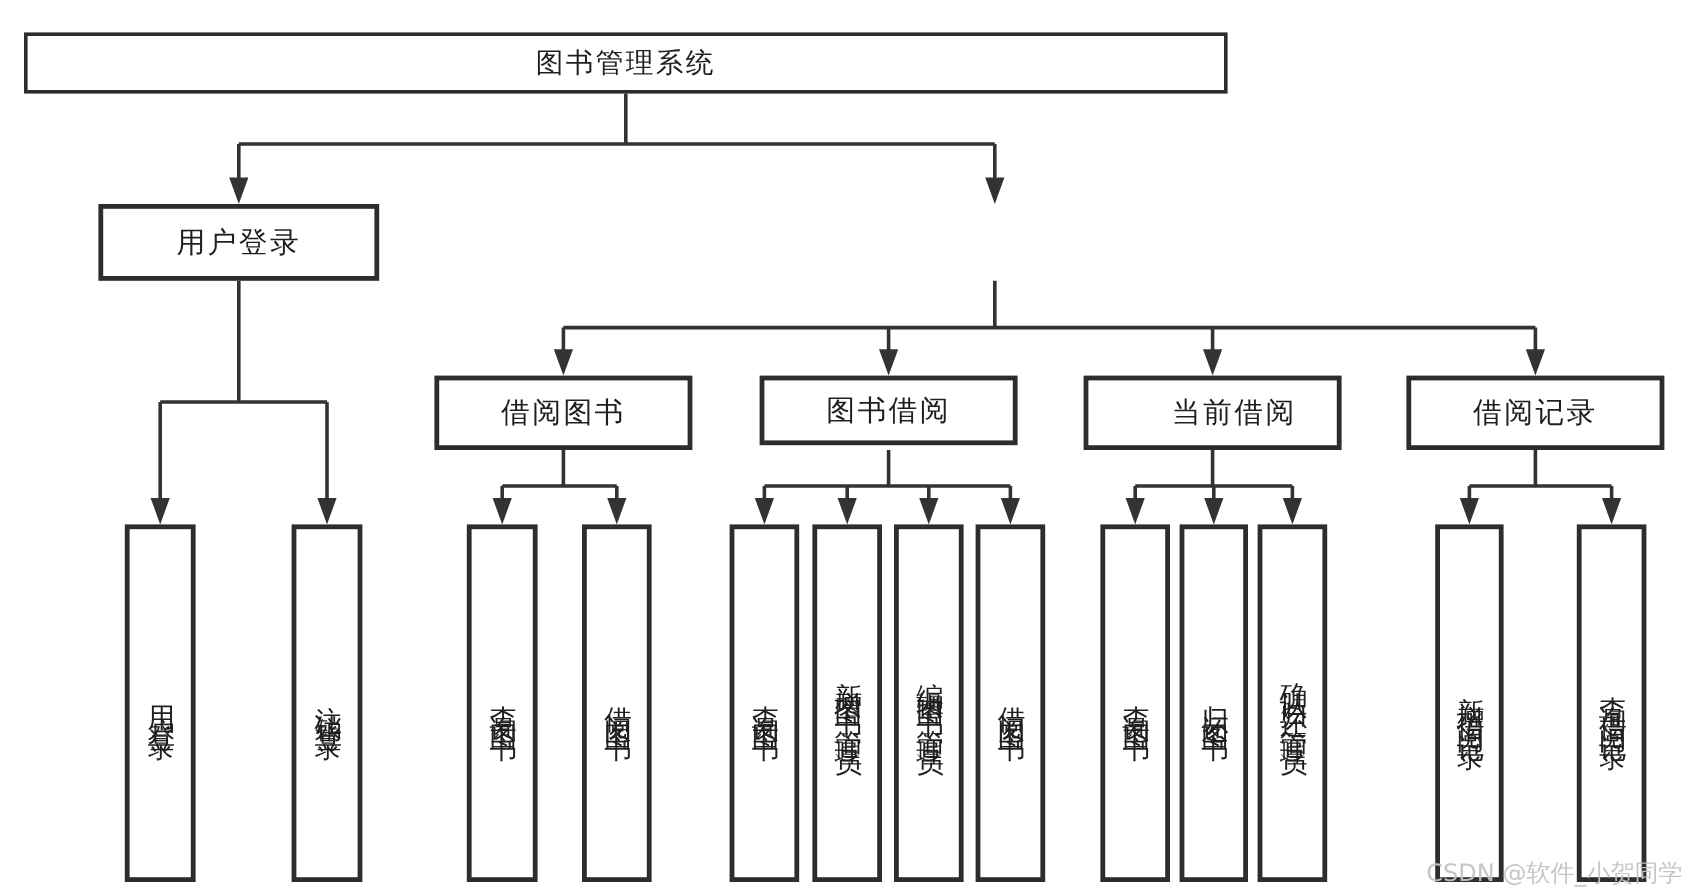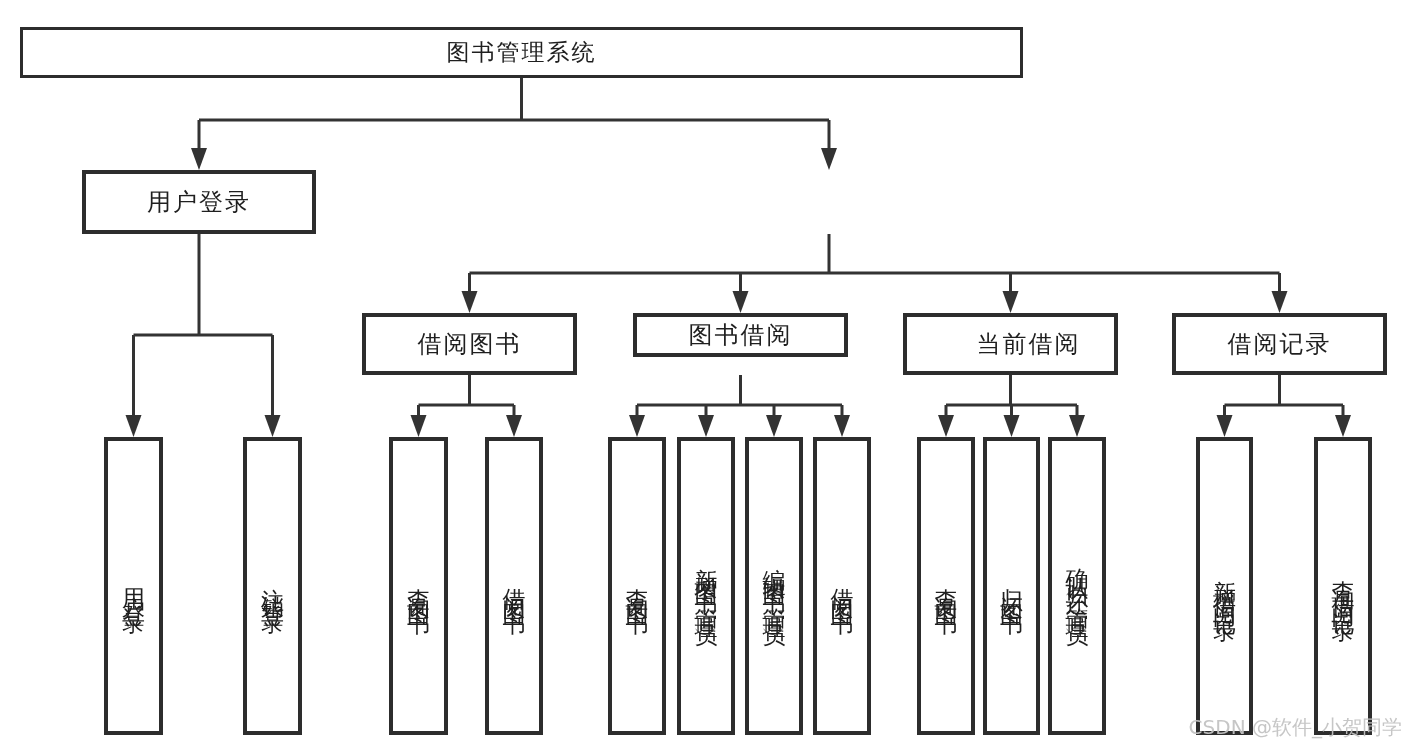--- a/index.html
+++ b/index.html
@@ -123,21 +123,21 @@
     <span class="lbl">图书管理系统</span>
   </div>
 
   <div class="node" style="left:82px; top:170px; width:234px; height:64px;">
     <span class="lbl">用户登录</span>
   </div>
 
   <div class="node" style="left:362px; top:313px; width:215px; height:62px;">
     <span class="lbl">借阅图书</span>
   </div>
-  <div class="node" style="left:633px; top:313px; width:215px; height:44px;">
+  <div class="node" style="left:633px; top:313px; width:215px; height:58px;">
     <span class="lbl">图书借阅</span>
   </div>
   <div class="node" style="left:903px; top:313px; width:215px; height:62px;padding-left:36px;">
     <span class="lbl">当前借阅</span>
   </div>
   <div class="node" style="left:1172px; top:313px; width:215px; height:62px;">
     <span class="lbl">借阅记录</span>
   </div>
 
   <div class="vnode" style="left:104px; top:437px; width:59px; height:298px;">

